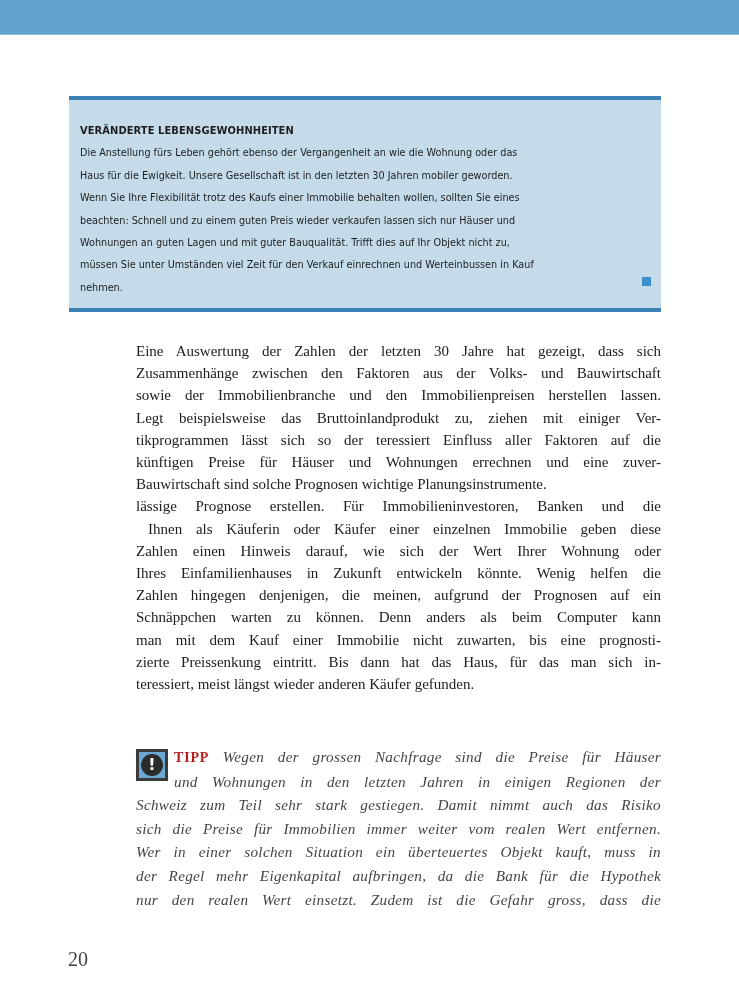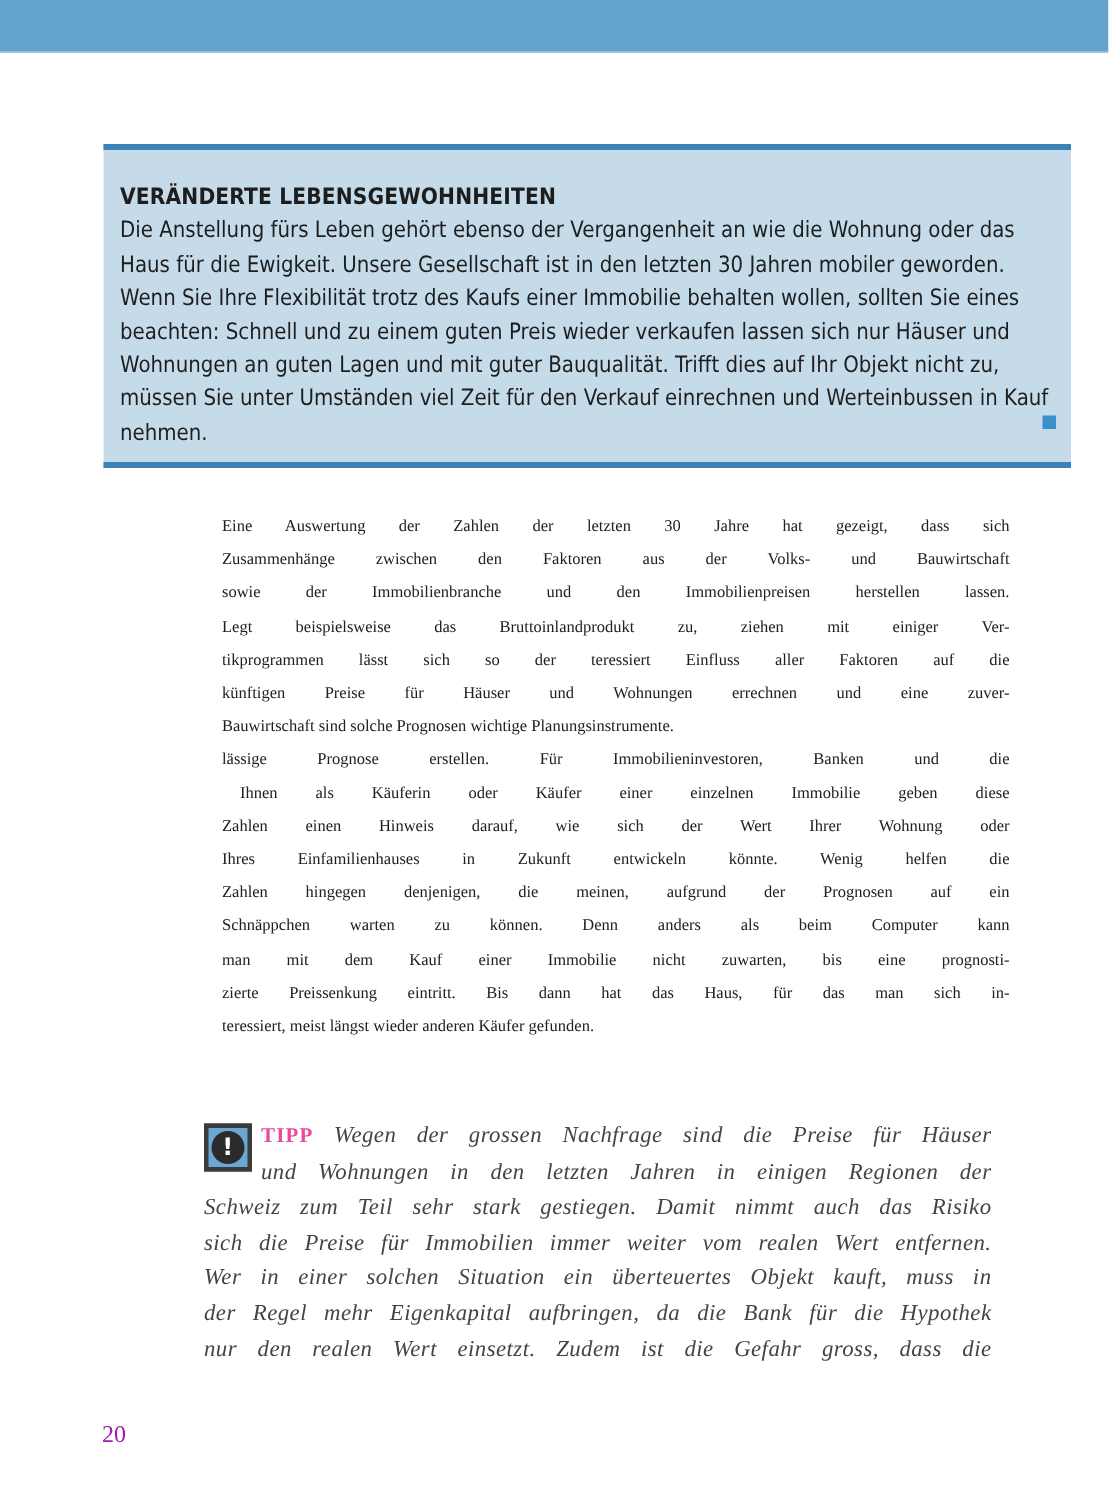--- a/index.html
+++ b/index.html
@@ -5,61 +5,61 @@
     html, body { margin: 0; padding: 0; }
     body {
       width: 739px; height: 1000px; background: #ffffff; position: relative; overflow: hidden;
       font-family: "Liberation Serif", serif; color: #222;
     }
     .top-band {
       position: absolute; left: 0; top: 0; width: 739px; height: 34px;
       background: #62a4cd; border-bottom: 1px solid #8ec0de;
     }
     .infobox {
-      position: absolute; left: 69px; top: 96px; width: 645px; height: 216px;
+      position: absolute; left: 69px; top: 96px; width: 592px; height: 216px;
       background: #c5dbea; border-top: 4px solid #3b82b7; border-bottom: 4px solid #3b82b7;
       box-sizing: border-box; padding: 20px 12px 0 11px;
-      font-family: "DejaVu Sans", sans-serif; font-size: 15px; line-height: 22.4px; color: #1d1d1d;
+      font-family: "DejaVu Sans", sans-serif; font-size: 11px; line-height: 22.4px; color: #1d1d1d;
     }
     .infobox-title { font-weight: bold; letter-spacing: 0.1px; transform: scaleX(0.9); transform-origin: left; white-space: nowrap; }
     .infobox-line { white-space: nowrap; transform: scaleX(0.88); transform-origin: left; }
     .end-square {
       position: absolute; right: 10px; bottom: 22px; width: 9px; height: 9px; background: #3b8fcb;
     }
     .body-text {
-      position: absolute; left: 148px; top: 340px; width: 525px;
-      font-size: 11px; line-height: 22.2px; color: #202020;
+      position: absolute; left: 136px; top: 340px; width: 525px;
+      font-size: 15px; line-height: 22.2px; color: #202020;
     }
     .body-line { white-space: nowrap; display: block; text-align: justify; text-align-last: justify; }
     .body-line.last { text-align-last: left; }
     .body-line.indent { padding-left: 12px; box-sizing: border-box; }
     .tip {
       position: absolute; left: 136px; top: 745px; width: 525px;
       font-size: 15.2px; line-height: 23.6px; color: #444; font-style: italic;
       letter-spacing: 0.3px;
     }
     .tip-line { display: block; white-space: nowrap; text-align: justify; text-align-last: justify; }
     .tip-line.first, .tip-line.second { padding-left: 38px; box-sizing: border-box; }
-    .tip-label { font-style: normal; font-weight: bold; color: #ec4899; letter-spacing: 0.8px; font-size: 14px; margin-top: 44px; }
+    .tip-label { font-style: normal; font-weight: bold; color: #b91c1c; letter-spacing: 0.8px; font-size: 14px; margin-top: 44px; }
     .tip-icon {
       position: absolute; left: 0px; top: 4px; width: 32px; height: 32px; box-sizing: border-box;
       background: #3b3b3b; border: 2px solid #3b3b3b;
     }
     .tip-icon .inner {
       position: absolute; left: 1px; top: 1px; right: 1px; bottom: 1px; background: #6aa7d3;
     }
     .tip-icon .circle {
       position: absolute; left: 2px; top: 2px; width: 22px; height: 22px; border-radius: 50%; background: #2b2b2b;
     }
     .tip-icon .mark {
       position: absolute; left: 0; top: 0; width: 22px; height: 22px; color: #fff;
       font-family: "DejaVu Sans", sans-serif; font-weight: bold; font-size: 16px; line-height: 22px; text-align: center; font-style: normal;
     }
     .page-number {
-      position: absolute; left: 68px; top: 948px; font-size: 16px; color: #a21caf;
+      position: absolute; left: 68px; top: 948px; font-size: 20px; color: #404040;
     }
   </style>
 </head>
 <body>
 
 <div class="top-band"></div>
 
 <div class="infobox">
   <div class="infobox-title">VERÄNDERTE LEBENSGEWOHNHEITEN</div>
   <div class="infobox-line">Die Anstellung fürs Leben gehört ebenso der Vergangenheit an wie die Wohnung oder das</div>

